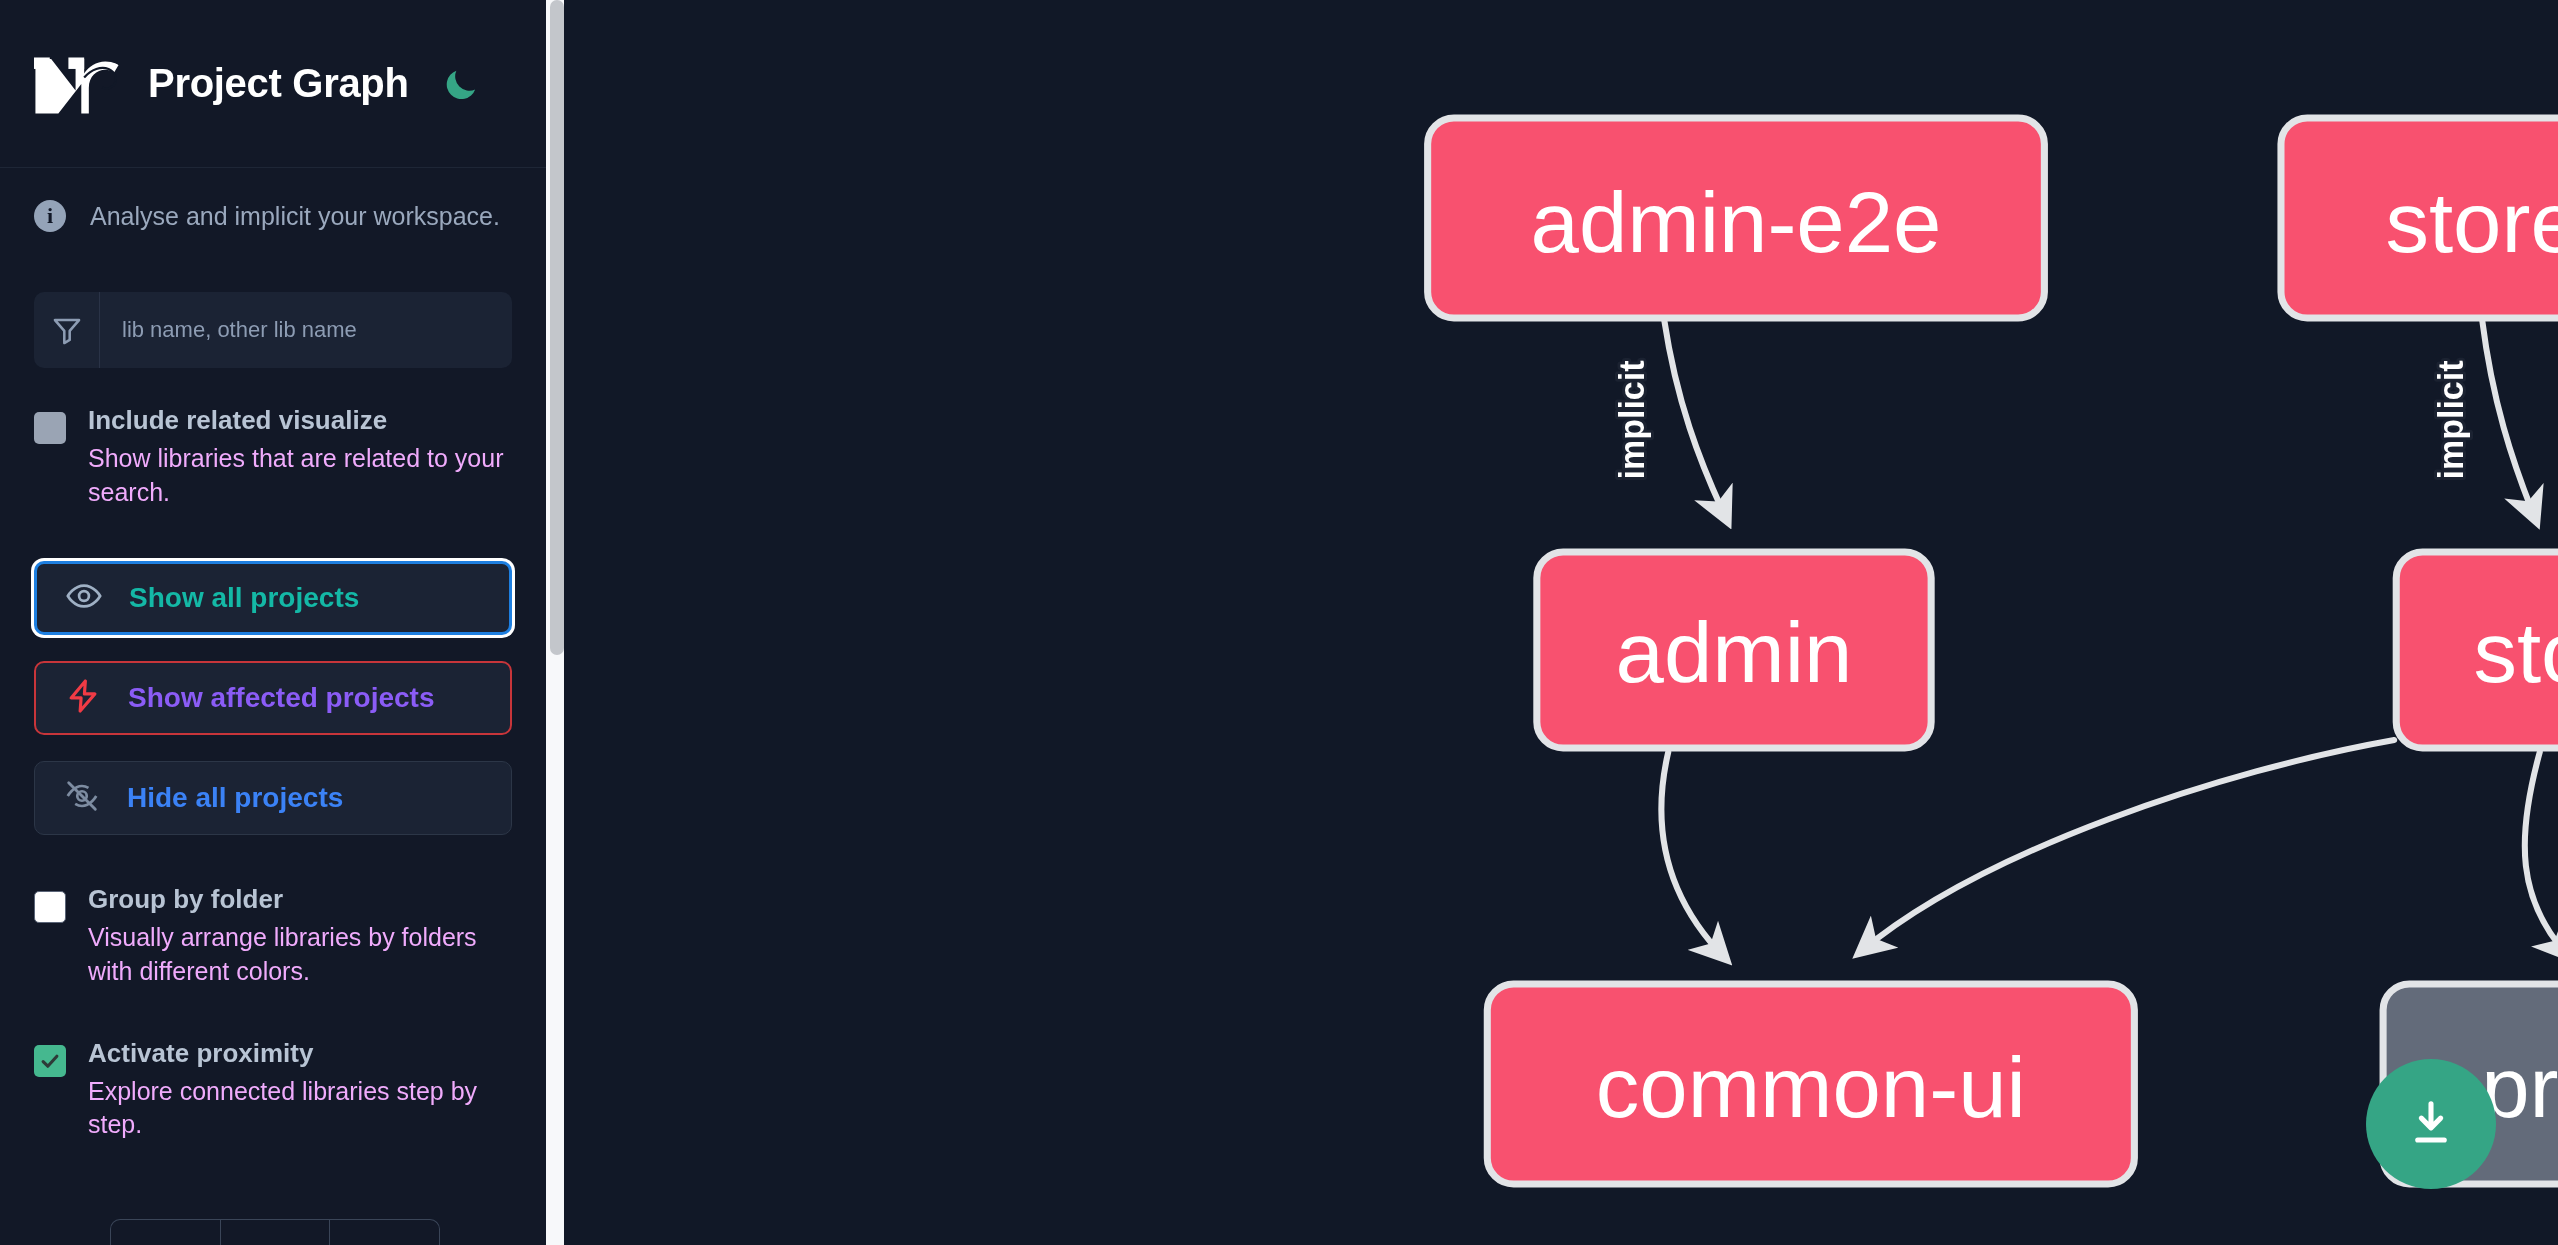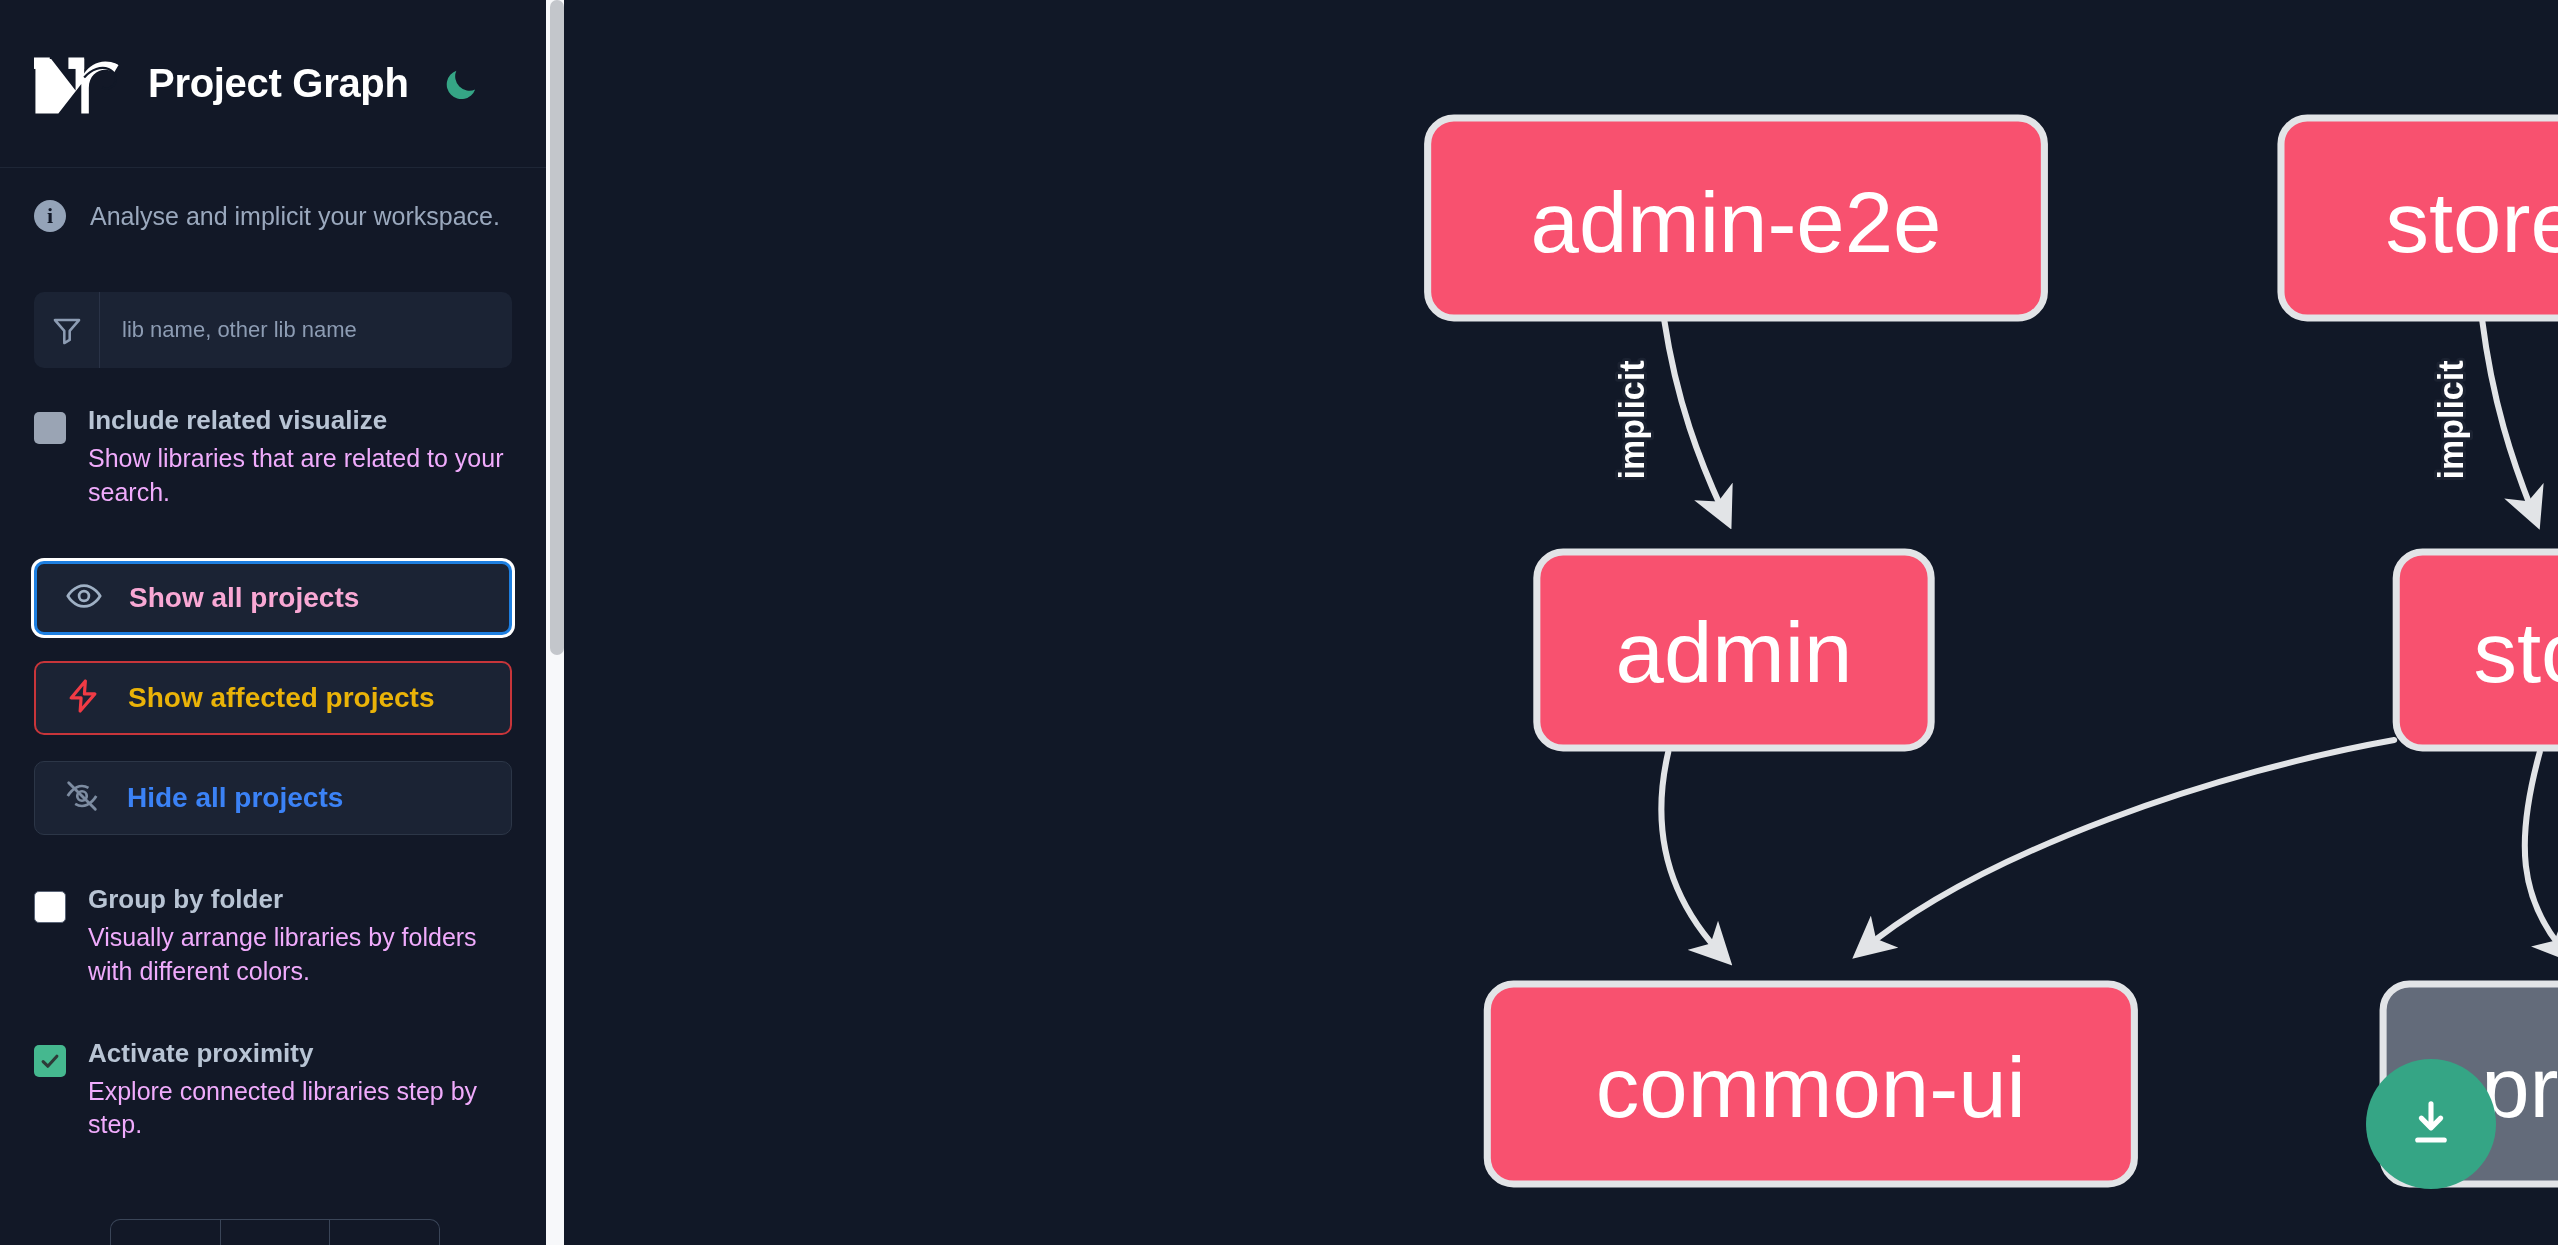--- a/index.html
+++ b/index.html
@@ -176,23 +176,23 @@
   .gbtn .lbl {
     font-size: 28px;
     font-weight: 700;
     margin-left: 26px;
     white-space: nowrap;
   }
   .gbtn.focus {
     border: 3px solid #1e7fe0;
     box-shadow: 0 0 0 3px #ffffff;
   }
-  .gbtn.focus .lbl { color: #f9a8d4; }
+  .gbtn.focus .lbl { color: #14b8a6; }
   .gbtn.danger { border: 2px solid #c8353a; }
-  .gbtn.danger .lbl { color: #eab308; }
+  .gbtn.danger .lbl { color: #8b5cf6; }
   .gbtn.plain .lbl { color: #3b82f6; }
 
   
   .seg-peek {
     position: absolute;
     left: 110px;
     bottom: -4px;
     width: 330px;
     height: 30px;
     border: 1px solid #3a4558;

